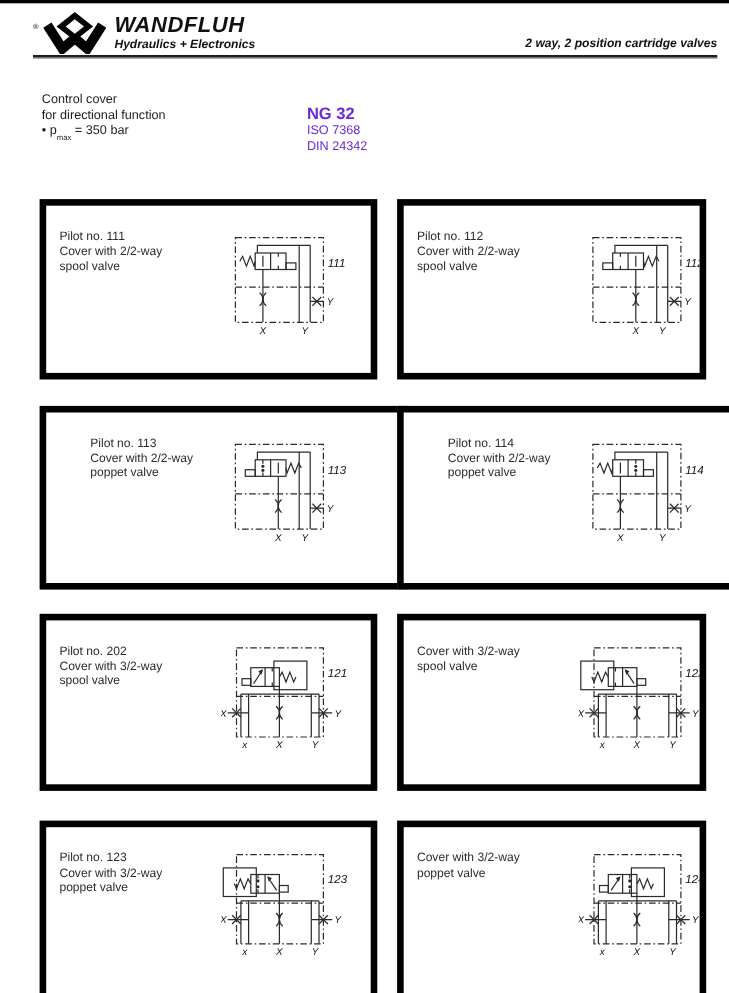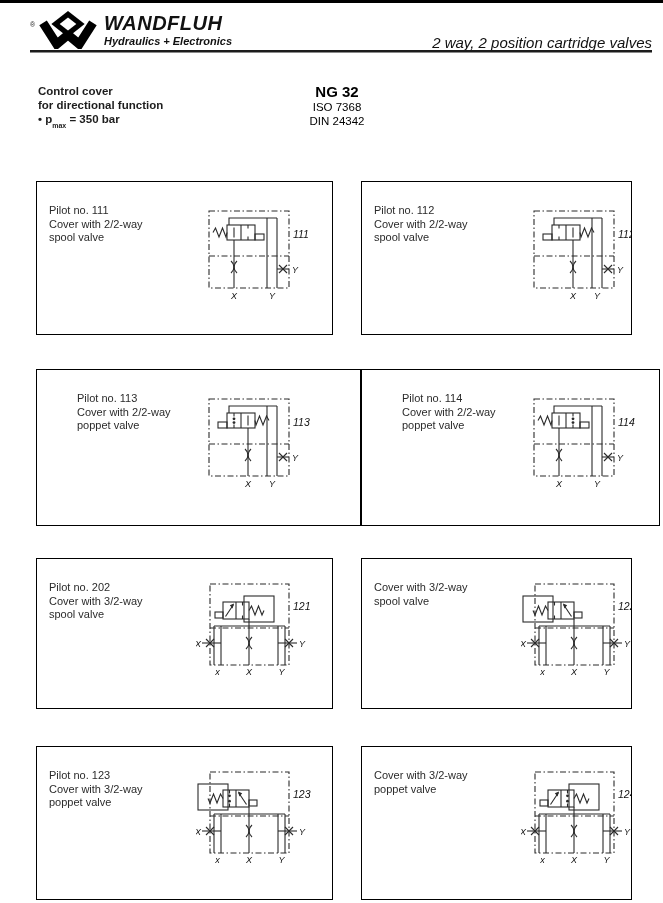--- a/index.html
+++ b/index.html
@@ -7,30 +7,30 @@
     width:663px;height:903px;position:relative;background:#ffffff;
     font-family:"Liberation Sans",sans-serif;color:#1a1a1a;overflow:hidden;
   }
   .topbar{position:absolute;top:0;left:0;width:663px;height:3px;background:#000;}
   
   .reg{position:absolute;left:30px;top:21px;font-size:7px;color:#222;}
   .logo{position:absolute;left:38px;top:11px;}
   .brand-wrap{position:absolute;left:104px;top:12px;}
   .brand{font-size:20px;font-weight:bold;font-style:italic;letter-spacing:.5px;line-height:22px;color:#111;}
   .brand-sub{font-size:11px;font-weight:bold;font-style:italic;margin-top:1px;color:#111;}
-  .doc-type{position:absolute;right:11px;top:34px;font-size:15px;font-weight:normal;font-style:italic;color:#111;}
+  .doc-type{position:absolute;right:11px;top:34px;font-size:11px;font-weight:bold;font-style:italic;color:#111;}
   .rule{position:absolute;top:50px;left:30px;right:11px;height:2px;background:#1c1c1c;border-bottom:1px solid #8a8a8a;}
   
-  .title-left{position:absolute;left:38px;top:84px;font-size:11.5px;font-weight:bold;line-height:14px;color:#1d1d1d;}
+  .title-left{position:absolute;left:38px;top:84px;font-size:11.5px;font-weight:normal;line-height:14px;color:#1d1d1d;}
   .title-left sub{font-size:7px;position:relative;top:2px;}
-  .std-block{position:absolute;left:279px;top:83px;width:116px;text-align:center;color:#000000;}
+  .std-block{position:absolute;left:279px;top:95px;width:116px;color:#6d28d9;}
   .std-size{font-size:15px;font-weight:bold;line-height:17px;}
   .std-line{font-size:11.5px;line-height:14px;}
   
-  .panel{position:absolute;border:1px solid #000000;background:#fff;overflow:hidden;}
+  .panel{position:absolute;border:6px solid #000000;background:#fff;overflow:hidden;}
   .c0{left:36px;width:295px;} .c1{left:361px;width:269px;}
   .r0{top:181px;height:152px;} .r1{top:369px;height:155px;padding-left:28px;}
   .r2{top:558px;height:149px;} .r3{top:746px;height:152px;}
   .panel-text{padding:22px 0 0 12px;font-size:11px;line-height:13.5px;color:#2b2b2b;}
   .schematic{position:absolute;}
   .panel[data-kind="2/2"] .schematic{left:168px;top:19px;}
   .panel[data-kind="3/2"] .schematic{left:159px;top:17px;}
   .schem line,.schem path,.schem polyline,.schem rect{stroke:#2a2a2a;stroke-width:1.1;fill:none;}
   .schem .dd{stroke-dasharray:6 2.5 1.5 2.5;}
   .schem .dot{fill:#2a2a2a;stroke:none;}

